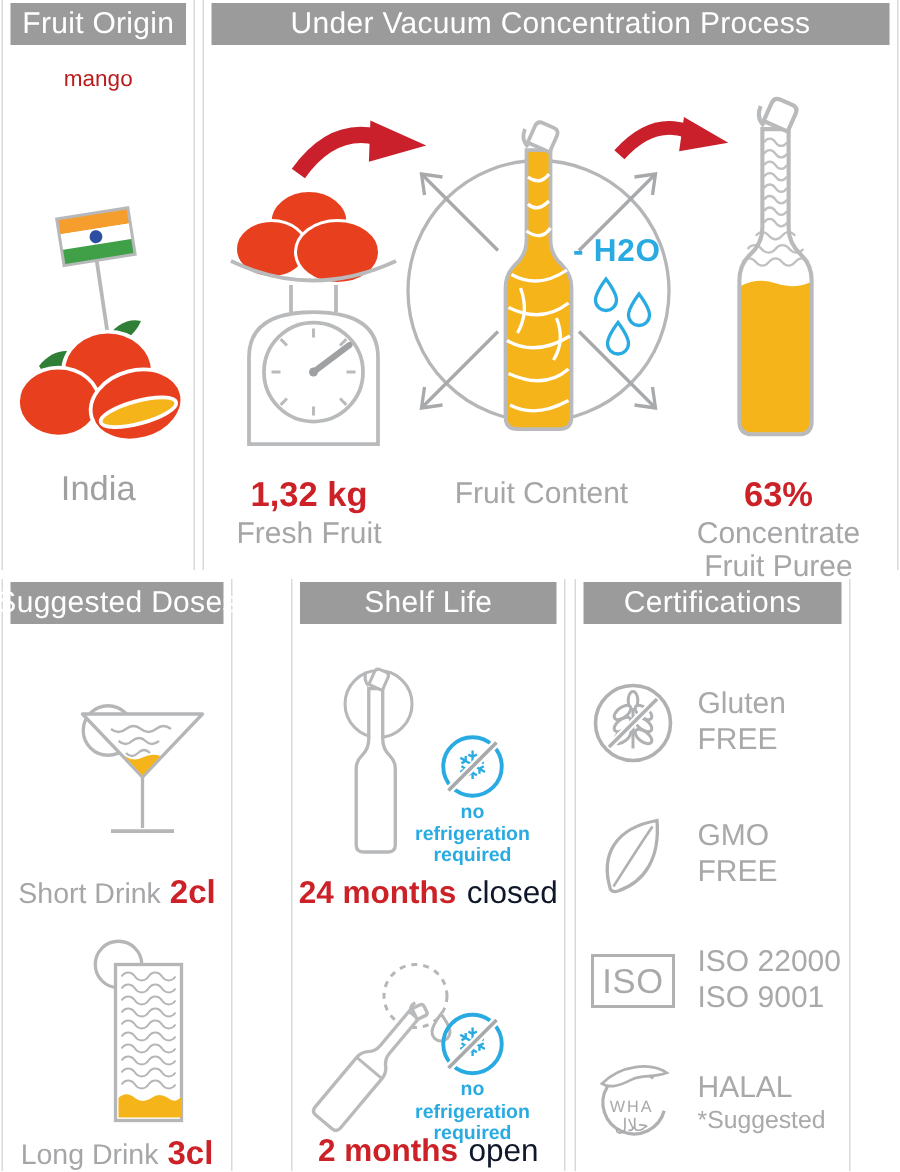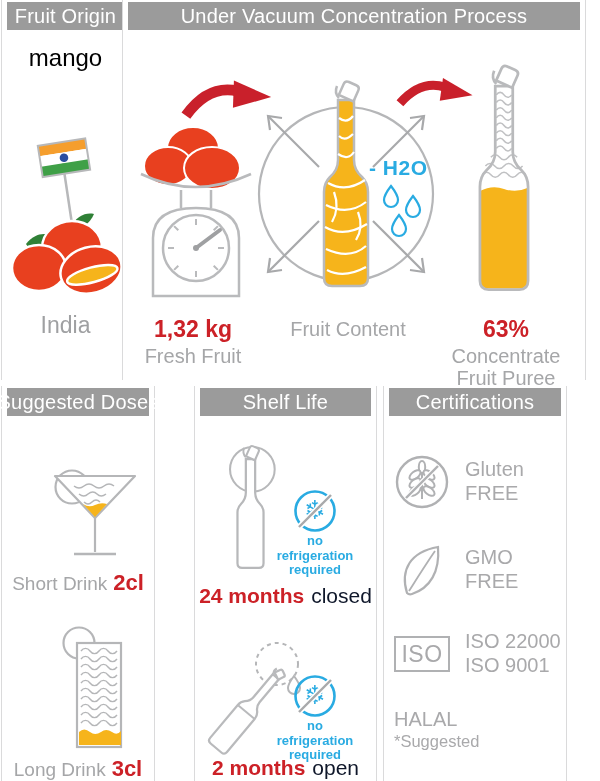--- a/index.html
+++ b/index.html
@@ -2,33 +2,33 @@
 <html><head>
 <meta charset="utf-8">
 <style>
   * { margin:0; padding:0; box-sizing:border-box; }
   html,body { background:#fff; }
   .canvas { position:relative; width:600px; height:781px; background:#fff;
             font-family:"Liberation Sans", sans-serif; overflow:hidden; }
   .panel { position:absolute; background:#fff;
            border-left:1px solid #dadadb; border-right:1px solid #dadadb; }
   #panel-origin  { left:1px;   top:0;     width:129px; height:380px; }
-  #panel-process { left:122px; top:0;     width:464px; height:380px;padding-left:20px; }
+  #panel-process { left:135px; top:0;     width:464px; height:380px;padding-left:20px; }
   #panel-doses   { left:1px;   top:386px; width:154px; height:395px; }
   #panel-shelf   { left:194px; top:386px; width:183px; height:395px; }
   #panel-certs   { left:383px; top:386px; width:184px; height:395px; }
 
   .panel-header { position:absolute; top:2px; left:5px; right:5px; height:28px;
                   background:#9b9b9b; color:#fff; font-size:20px;
                   display:flex; align-items:center; justify-content:center;
                   letter-spacing:.2px; white-space:nowrap; }
 
   
   .fruit-name { position:absolute; top:44px; left:0; right:0; text-align:center;
-                font-size:24px; color:#000000; }
+                font-size:15px; color:#b91c1c; }
   .mango-art  { position:absolute; top:128px; left:8px; width:112px; height:168px; }
   .country    { position:absolute; top:312px; left:0; right:0; text-align:center;
                 font-size:23px; color:#9fa0a2; }
 
   
   .arrow-1 { position:absolute; left:58px;  top:76px; width:98px; height:48px; }
   .arrow-2 { position:absolute; left:274px; top:72px; width:82px; height:44px; transform:rotate(6deg); }
   .scale-art   { position:absolute; left:12px;  top:118px; width:122px; height:182px; }
   .vacuum-art  { position:absolute; left:128px; top:72px;  width:196px; height:250px; }
   .h2o         { position:absolute; left:246px; top:156px; font-size:21px; font-weight:bold;
@@ -37,21 +37,21 @@
   .bottle63-art{ position:absolute; left:346px; top:64px;  width:70px; height:252px; }
   .step { position:absolute; top:316px; width:130px; text-align:center; }
   .step-1 { left:5px; } .step-2 { left:160px; } .step-3 { left:318px; }
   .step .value { font-size:23px; font-weight:bold; color:#cc2127; }
   .step .label { font-size:20px; color:#a5a6a8; line-height:1.12; margin-top:2px; }
 
   
   .martini-art  { position:absolute; left:46px; top:66px;  width:94px; height:118px; }
   .highball-art { position:absolute; left:58px; top:240px; width:80px; height:126px; }
   .dose-label   { position:absolute; left:0; right:0; text-align:center; white-space:nowrap; }
-  .dose-label-1 { top:184px; } .dose-label-2 { top:370px; }
+  .dose-label-1 { top:196px; } .dose-label-2 { top:370px; }
   .dose-label .gray { font-size:19px; color:#a5a6a8; }
   .dose-label .red  { font-size:22px; color:#cc2127; font-weight:bold; margin-left:6px; }
 
   
   .shelf-bottle-1 { position:absolute; left:22px; top:58px;  width:67px; height:140px; }
   .shelf-bottle-2 { position:absolute; left:12px; top:252px; width:96px; height:122px; }
   .snowflake { position:absolute; width:46px; height:46px; }
   .snowflake-1 { left:97px; top:102px; } .snowflake-2 { left:97px; top:287px; }
   .norefrig { position:absolute; left:78px; width:84px; text-align:center;
               font-size:13px; font-weight:bold; color:#29abe2; line-height:1.12; }
@@ -349,20 +349,28 @@
       <span class="cert-icon">
         <span class="iso-box">ISO</span>
       </span>
       <div class="cert-text">
         <div>ISO 22000</div>
         <div>ISO 9001</div>
       </div>
     </div>
 
     <div class="cert-row cert-row-4">
+      <span class="cert-icon">
+        <svg viewBox="0 0 62 62" width="58" height="58">
+          <path d="M46,12 A23,23 0 1 0 54,36" fill="none" stroke="#b0b1b3" stroke-width="2.4"></path>
+          <path d="M8,16 C22,2 44,0 56,8 C46,12 38,9 30,13 C22,17 14,20 8,16 Z" fill="#fff" stroke="#b0b1b3" stroke-width="2"></path>
+          <text x="30" y="37" text-anchor="middle" font-size="12" letter-spacing="1.5" fill="#a9a9ab" font-family="Liberation Sans, sans-serif">WHA</text>
+          <text x="30" y="51" text-anchor="middle" font-size="13" fill="#a9a9ab" font-family="DejaVu Sans, sans-serif">حلال</text>
+        </svg>
+      </span>
       <div class="cert-text">
         <div>HALAL</div>
         <div class="small">*Suggested</div>
       </div>
     </div>
   </section>
 
 </div>
 
 </body></html>

